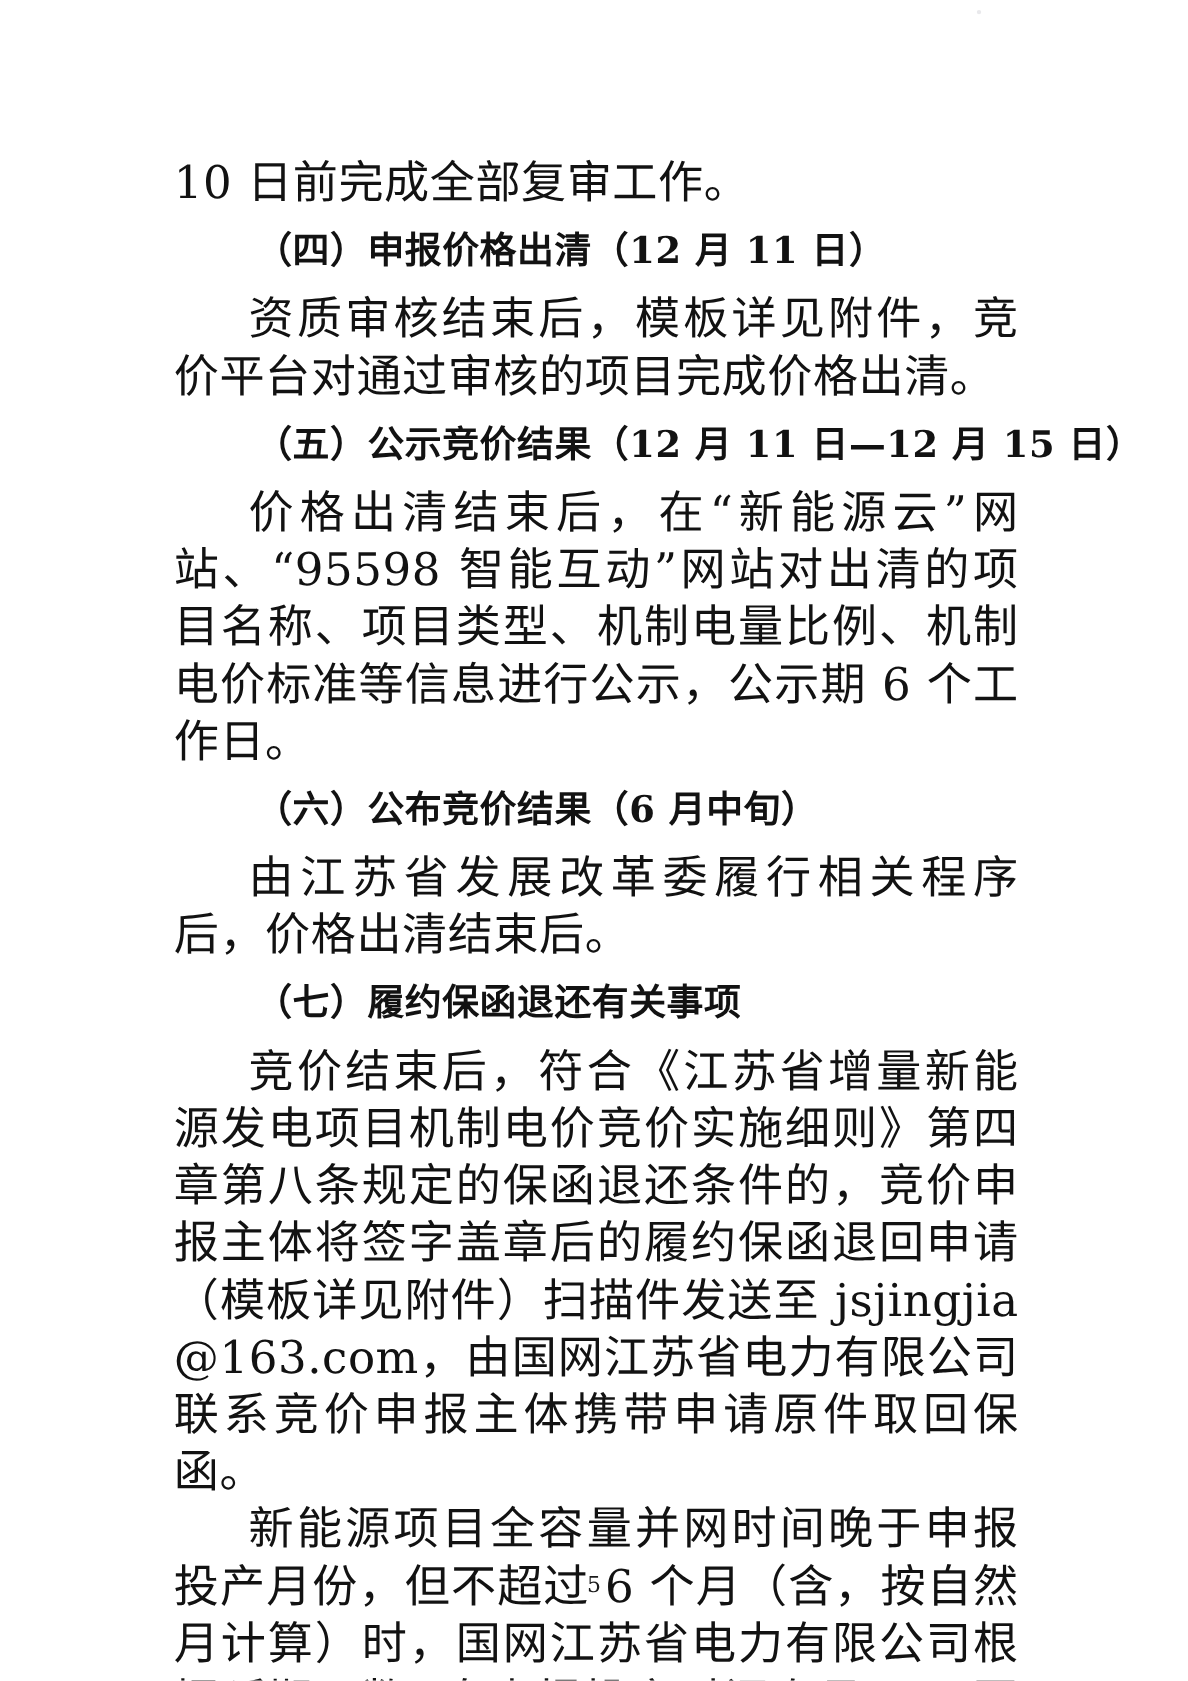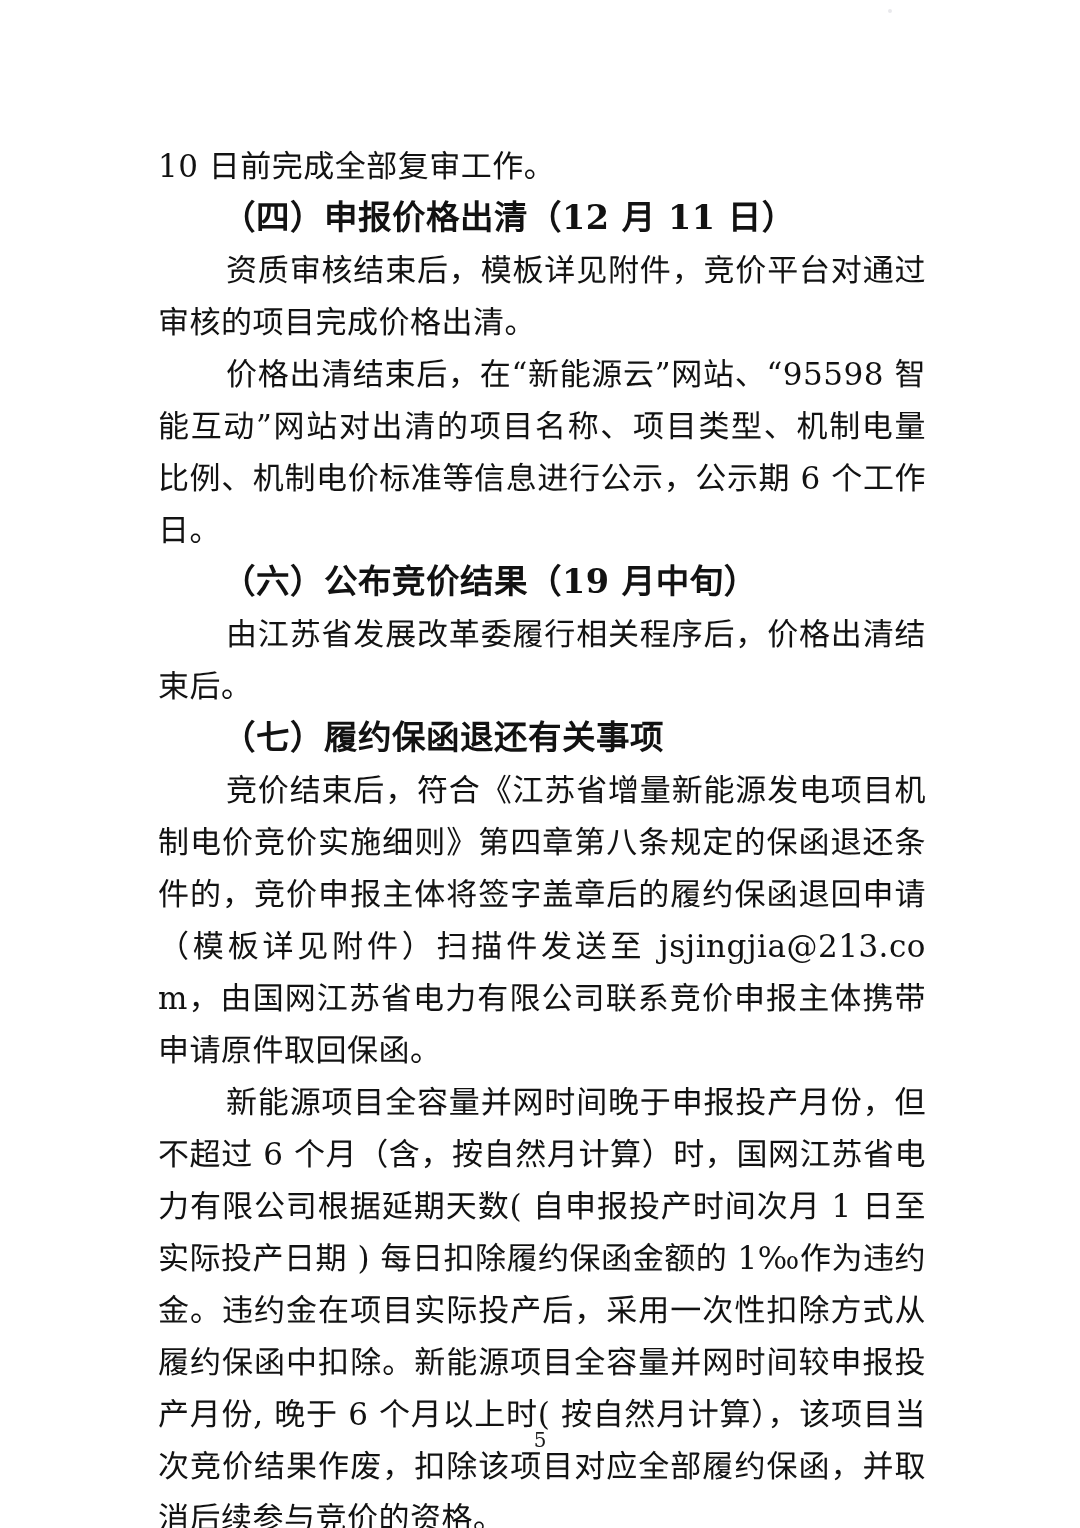--- a/index.html
+++ b/index.html
@@ -34,41 +34,41 @@
   .text-column {
     position: absolute;
     left: 158px;
     top: 140px;
     width: 768px;
   }
 
   
   .para {
     margin: 0;
-    font-size: 31px;
+    font-size: 41px;
     line-height: 52px;
     text-align: justify;
     text-justify: inter-ideograph;
     letter-spacing: 0.5px;
     font-weight: 400;
     text-indent: 0;
     word-break: break-all;
   }
 
   .para.indent {
     text-indent: 68px;
   }
 
   .para.nogap {
     text-indent: 0;
   }
 
   
   .heading {
-    margin: 0;
+    margin: 10px;
     font-size: 33.5px;
     line-height: 52px;
     font-weight: 700;
     letter-spacing: 0.5px;
     text-indent: 64px;
     font-family: "DejaVu Serif", "Liberation Serif", serif;
     white-space: nowrap;
   }
 
   .page-number {
@@ -91,30 +91,31 @@
   <div class="scan-speck"></div>
 
   <div class="text-column">
 
     <p class="para nogap">10 日前完成全部复审工作。</p>
 
     <h2 class="heading">（四）申报价格出清（12 月 11 日）</h2>
 
     <p class="para indent">资质审核结束后，模板详见附件，竞价平台对通过审核的项目完成价格出清。</p>
 
+    <h2 class="heading">（五）公示竞价结果（12 月 11 日—12 月 15 日）</h2>
 
     <p class="para indent">价格出清结束后，在“新能源云”网站、“95598 智能互动”网站对出清的项目名称、项目类型、机制电量比例、机制电价标准等信息进行公示，公示期 6 个工作日。</p>
 
-    <h2 class="heading">（六）公布竞价结果（19 月中旬）</h2>
+    <h2 class="heading">（六）公布竞价结果（6 月中旬）</h2>
 
     <p class="para indent">由江苏省发展改革委履行相关程序后，价格出清结束后。</p>
 
     <h2 class="heading">（七）履约保函退还有关事项</h2>
 
-    <p class="para indent">竞价结束后，符合《江苏省增量新能源发电项目机制电价竞价实施细则》第四章第八条规定的保函退还条件的，竞价申报主体将签字盖章后的履约保函退回申请（模板详见附件）扫描件发送至 jsjingjia@213.com，由国网江苏省电力有限公司联系竞价申报主体携带申请原件取回保函。</p>
+    <p class="para indent">竞价结束后，符合《江苏省增量新能源发电项目机制电价竞价实施细则》第四章第八条规定的保函退还条件的，竞价申报主体将签字盖章后的履约保函退回申请（模板详见附件）扫描件发送至 jsjingjia@163.com，由国网江苏省电力有限公司联系竞价申报主体携带申请原件取回保函。</p>
 
     <p class="para indent">新能源项目全容量并网时间晚于申报投产月份，但不超过 6 个月（含，按自然月计算）时，国网江苏省电力有限公司根据延期天数( 自申报投产时间次月 1 日至实际投产日期 ) 每日扣除履约保函金额的 1‰作为违约金。违约金在项目实际投产后，采用一次性扣除方式从履约保函中扣除。新能源项目全容量并网时间较申报投产月份, 晚于 6 个月以上时( 按自然月计算），该项目当次竞价结果作废，扣除该项目对应全部履约保函，并取消后续参与竞价的资格。</p>
 
   </div>
 
   <div class="page-number">5</div>
 
 </div>
 
 </body></html>

